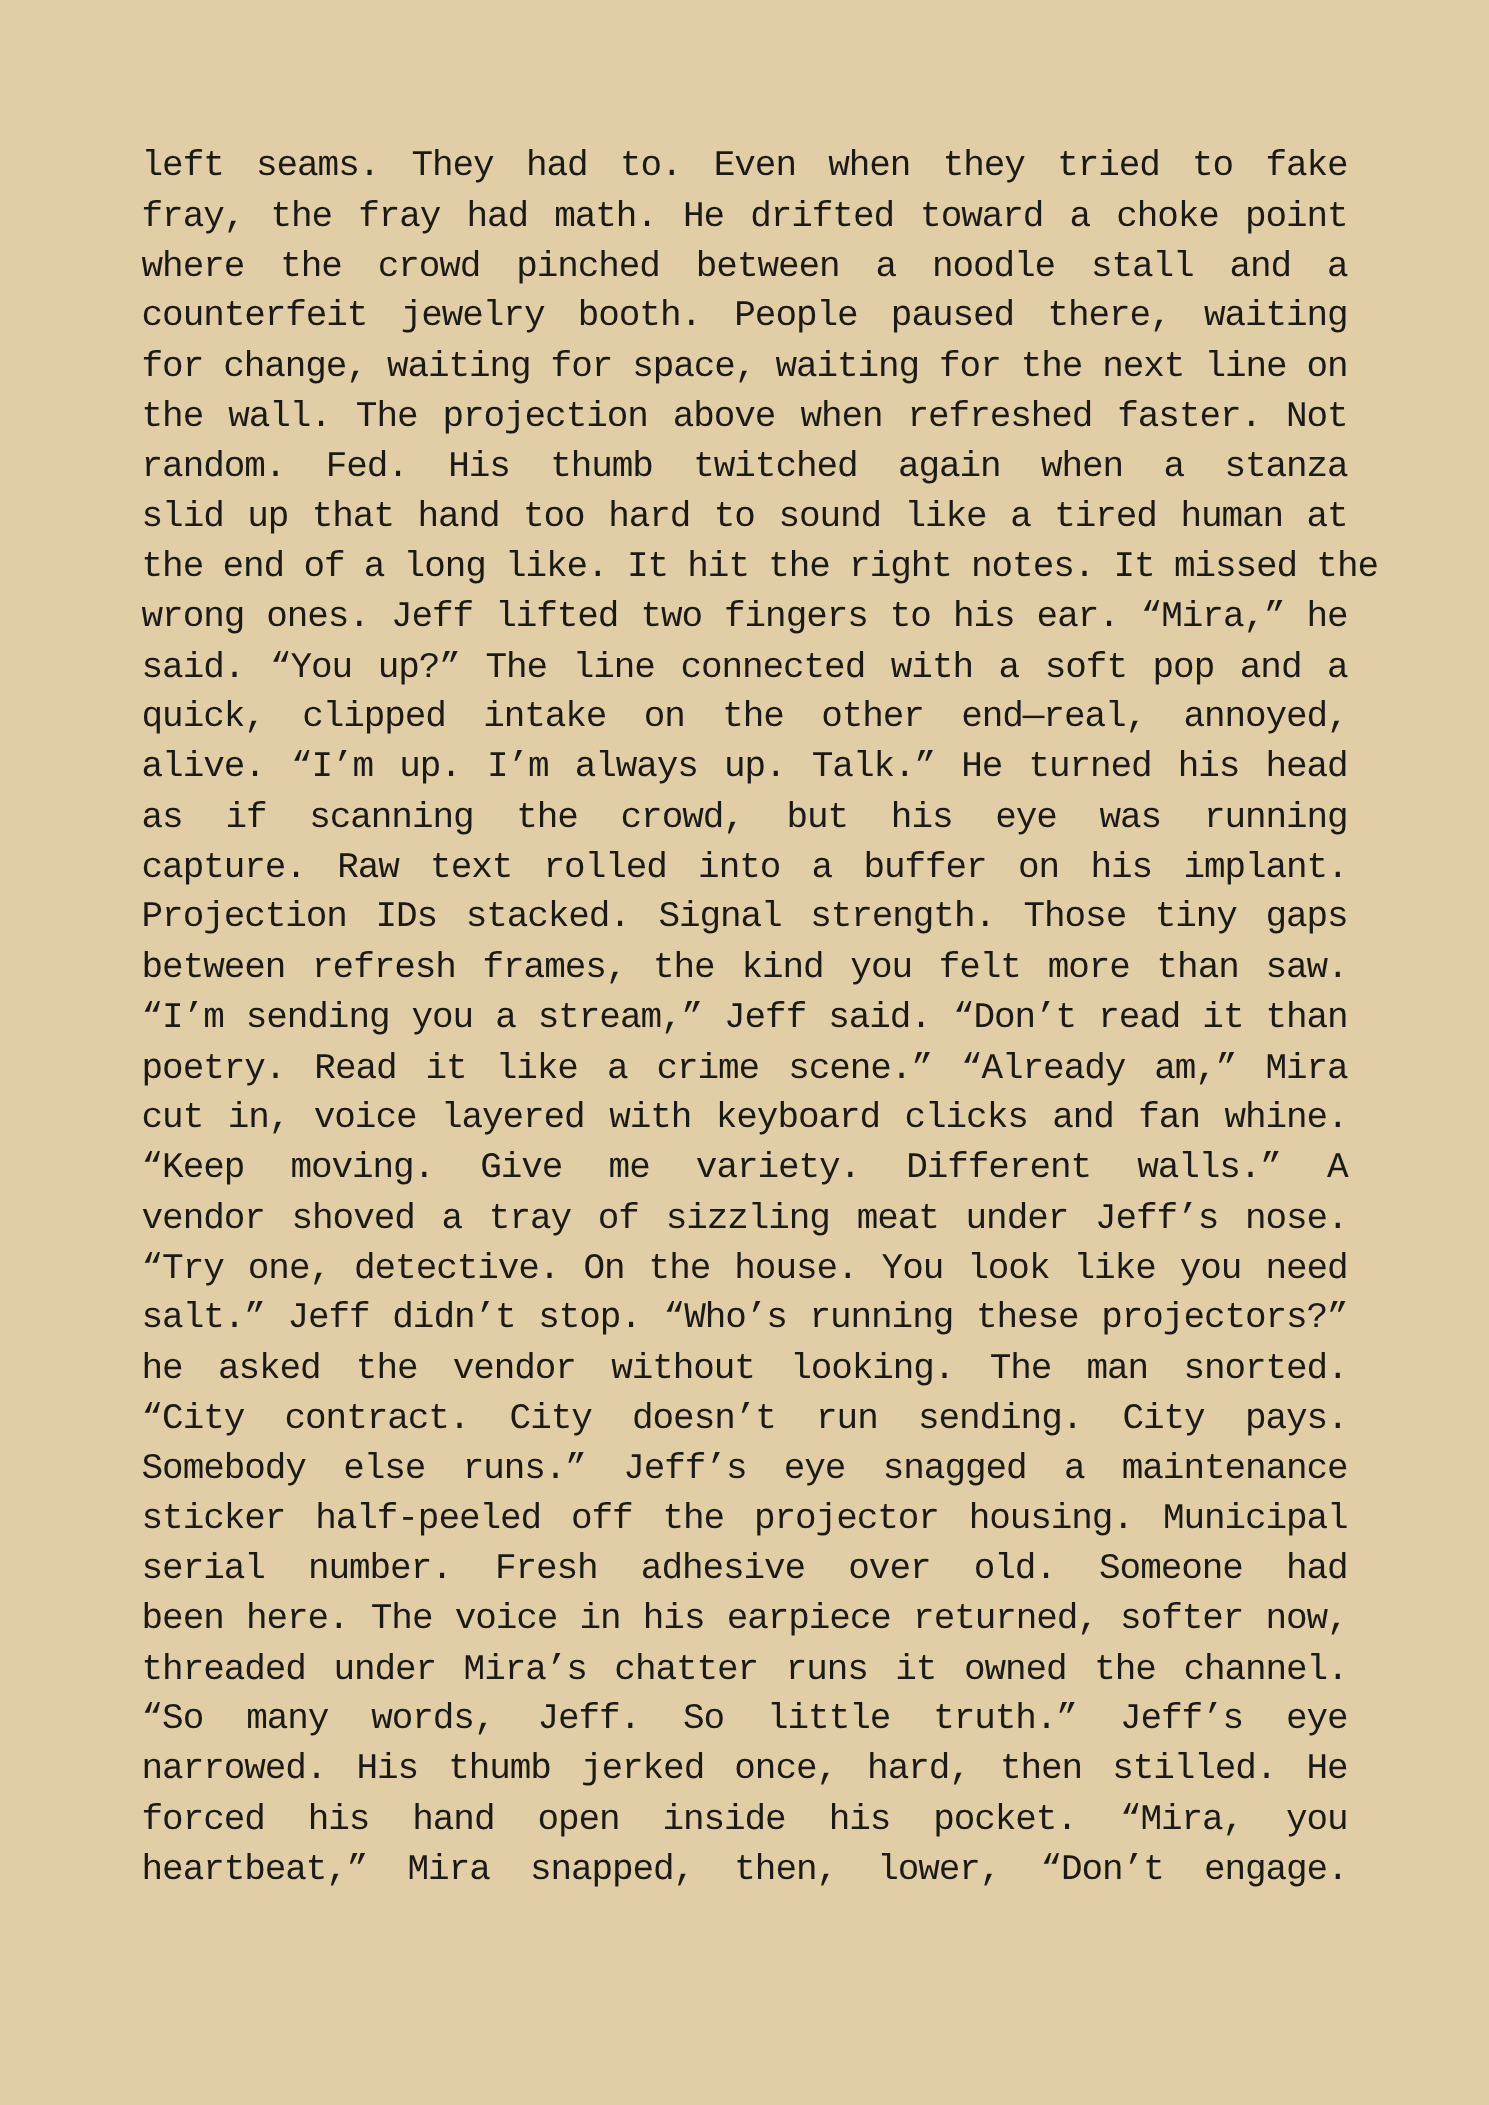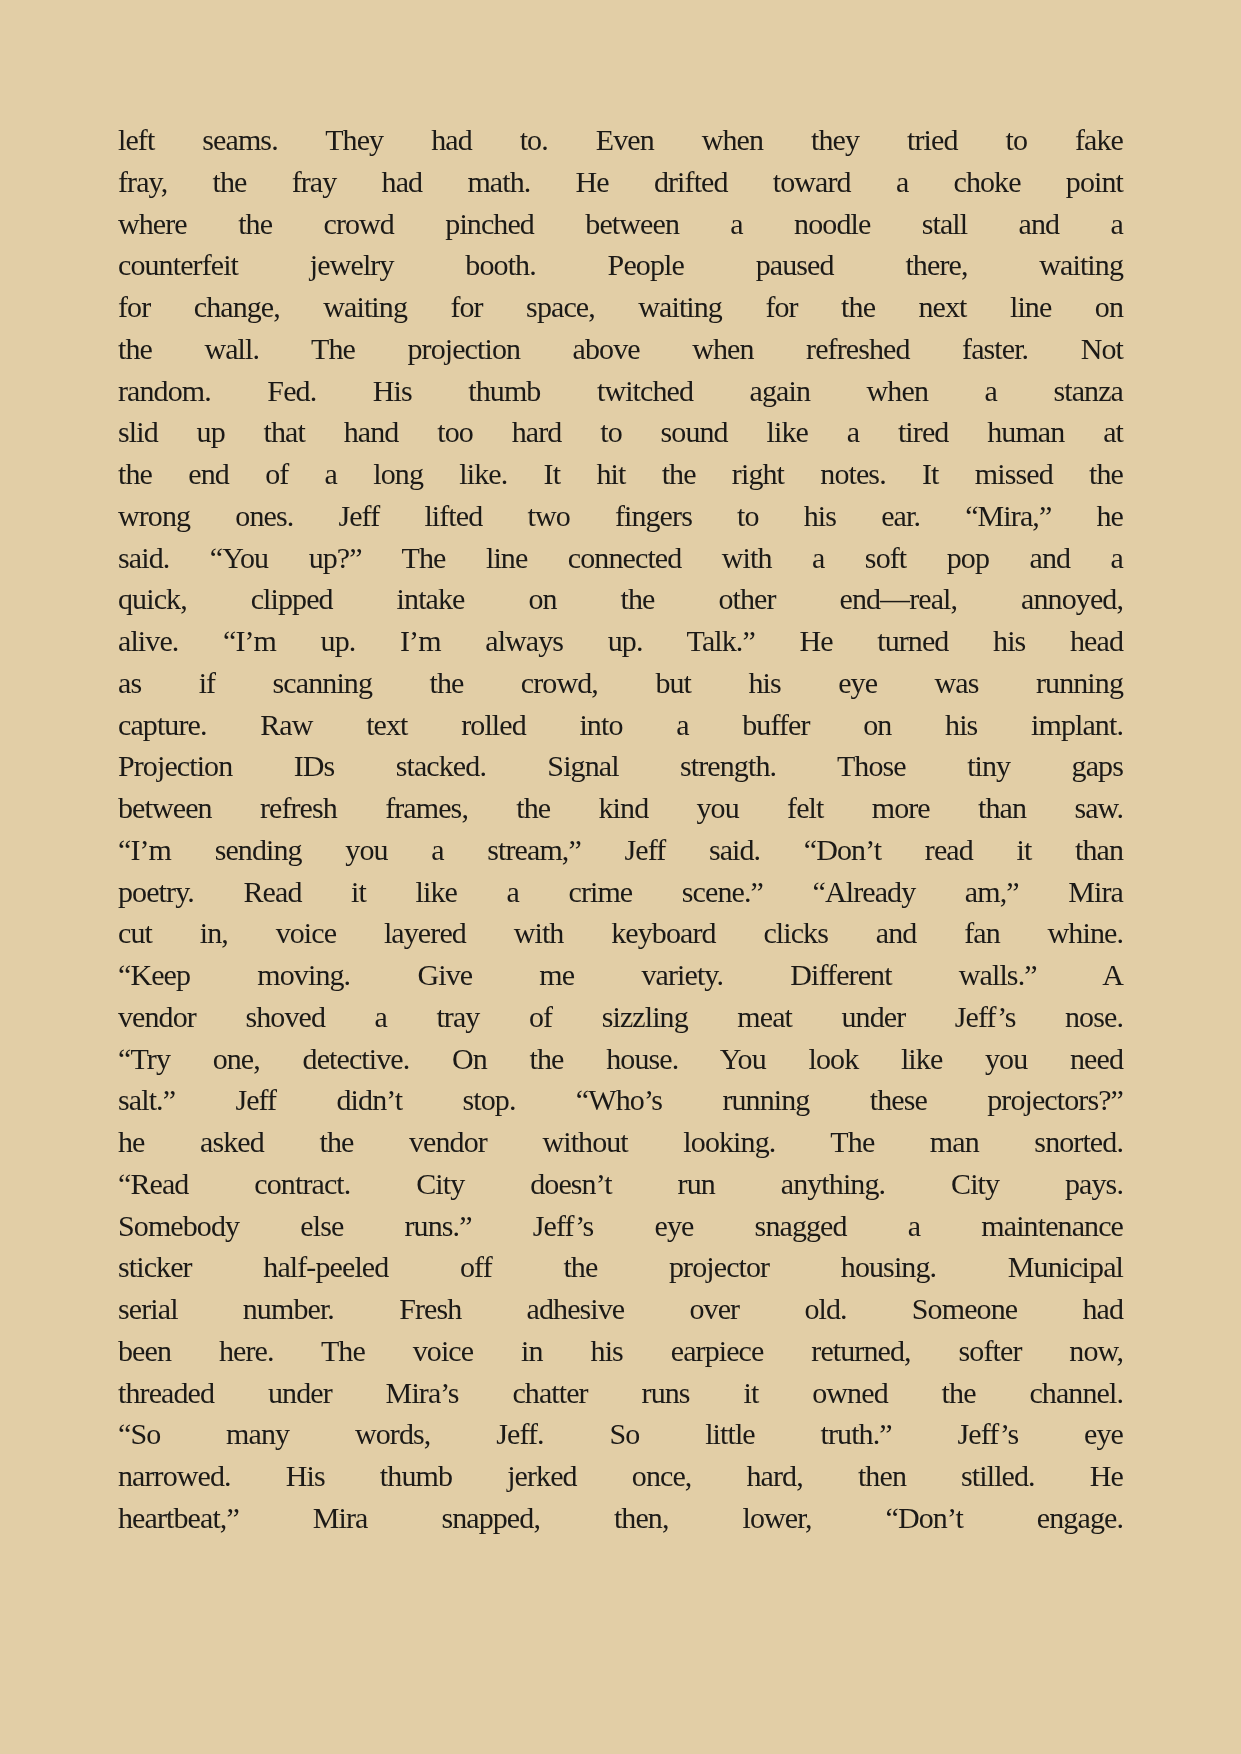--- a/index.html
+++ b/index.html
@@ -16,21 +16,21 @@
     .page {
       position: absolute;
       left: 118px;
       top: 119px;
       width: 1005px;
     }
     .line {
       display: block;
       height: 41.75px;
       line-height: 41.75px;
-      font-family: Liberation Serif, serif;
+      font-family: Liberation Mono, monospace;
       font-size: 30px;
       color: #1c1a17;
       text-align: justify;
       text-align-last: justify;
       white-space: nowrap;
       letter-spacing: -0.9px;
       word-spacing: -1px;
       transform-origin: left center;
     }
   </style>
@@ -56,22 +56,23 @@
   <div class="line">Projection IDs stacked. Signal strength. Those tiny gaps</div>
   <div class="line">between refresh frames, the kind you felt more than saw.</div>
   <div class="line">“I’m sending you a stream,” Jeff said. “Don’t read it than</div>
   <div class="line">poetry. Read it like a crime scene.” “Already am,” Mira</div>
   <div class="line">cut in, voice layered with keyboard clicks and fan whine.</div>
   <div class="line">“Keep moving. Give me variety. Different walls.” A</div>
   <div class="line">vendor shoved a tray of sizzling meat under Jeff’s nose.</div>
   <div class="line">“Try one, detective. On the house. You look like you need</div>
   <div class="line">salt.” Jeff didn’t stop. “Who’s running these projectors?”</div>
   <div class="line">he asked the vendor without looking. The man snorted.</div>
-  <div class="line">“Read contract. City doesn’t run anything. City pays.</div>
+  <div class="line">“City contract. City doesn’t run sending. City pays.</div>
   <div class="line">Somebody else runs.” Jeff’s eye snagged a maintenance</div>
   <div class="line">sticker half-peeled off the projector housing. Municipal</div>
   <div class="line">serial number. Fresh adhesive over old. Someone had</div>
   <div class="line">been here. The voice in his earpiece returned, softer now,</div>
   <div class="line">threaded under Mira’s chatter runs it owned the channel.</div>
   <div class="line">“So many words, Jeff. So little truth.” Jeff’s eye</div>
   <div class="line">narrowed. His thumb jerked once, hard, then stilled. He</div>
+  <div class="line">forced his hand open inside his pocket. “Mira, you</div>
   <div class="line">heartbeat,” Mira snapped, then, lower, “Don’t engage.</div>
 </div>
 
 </body></html>

